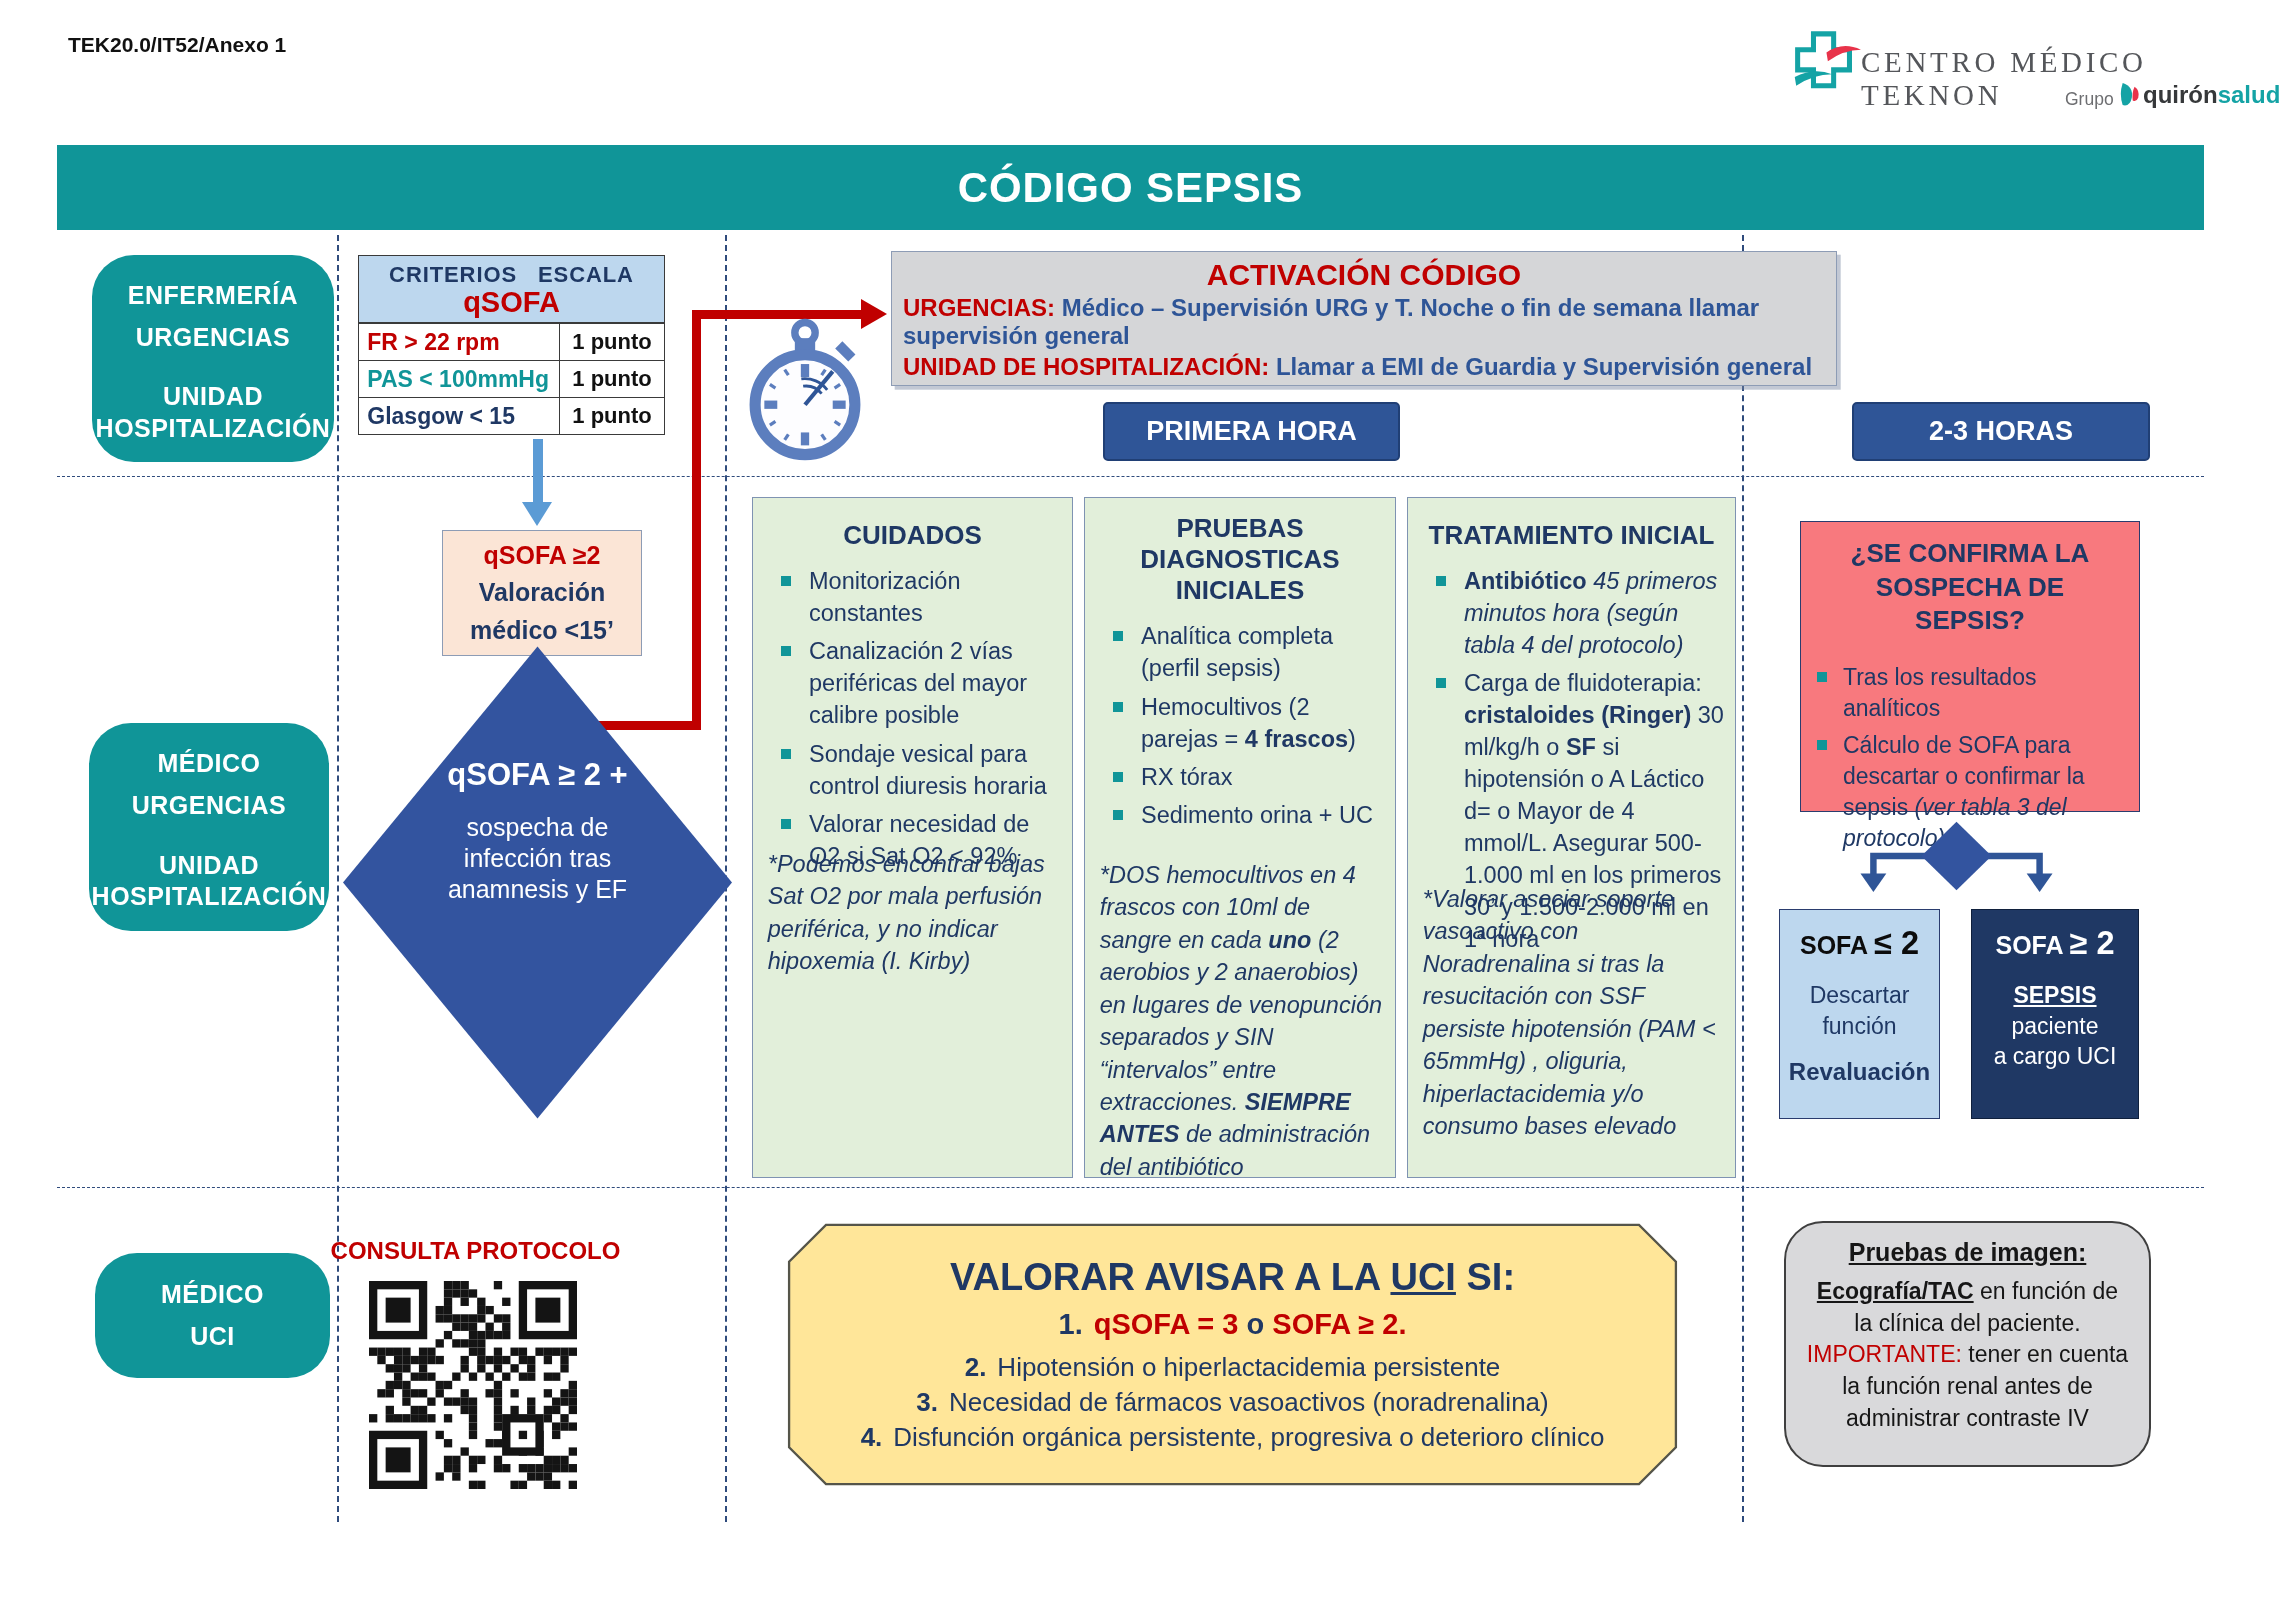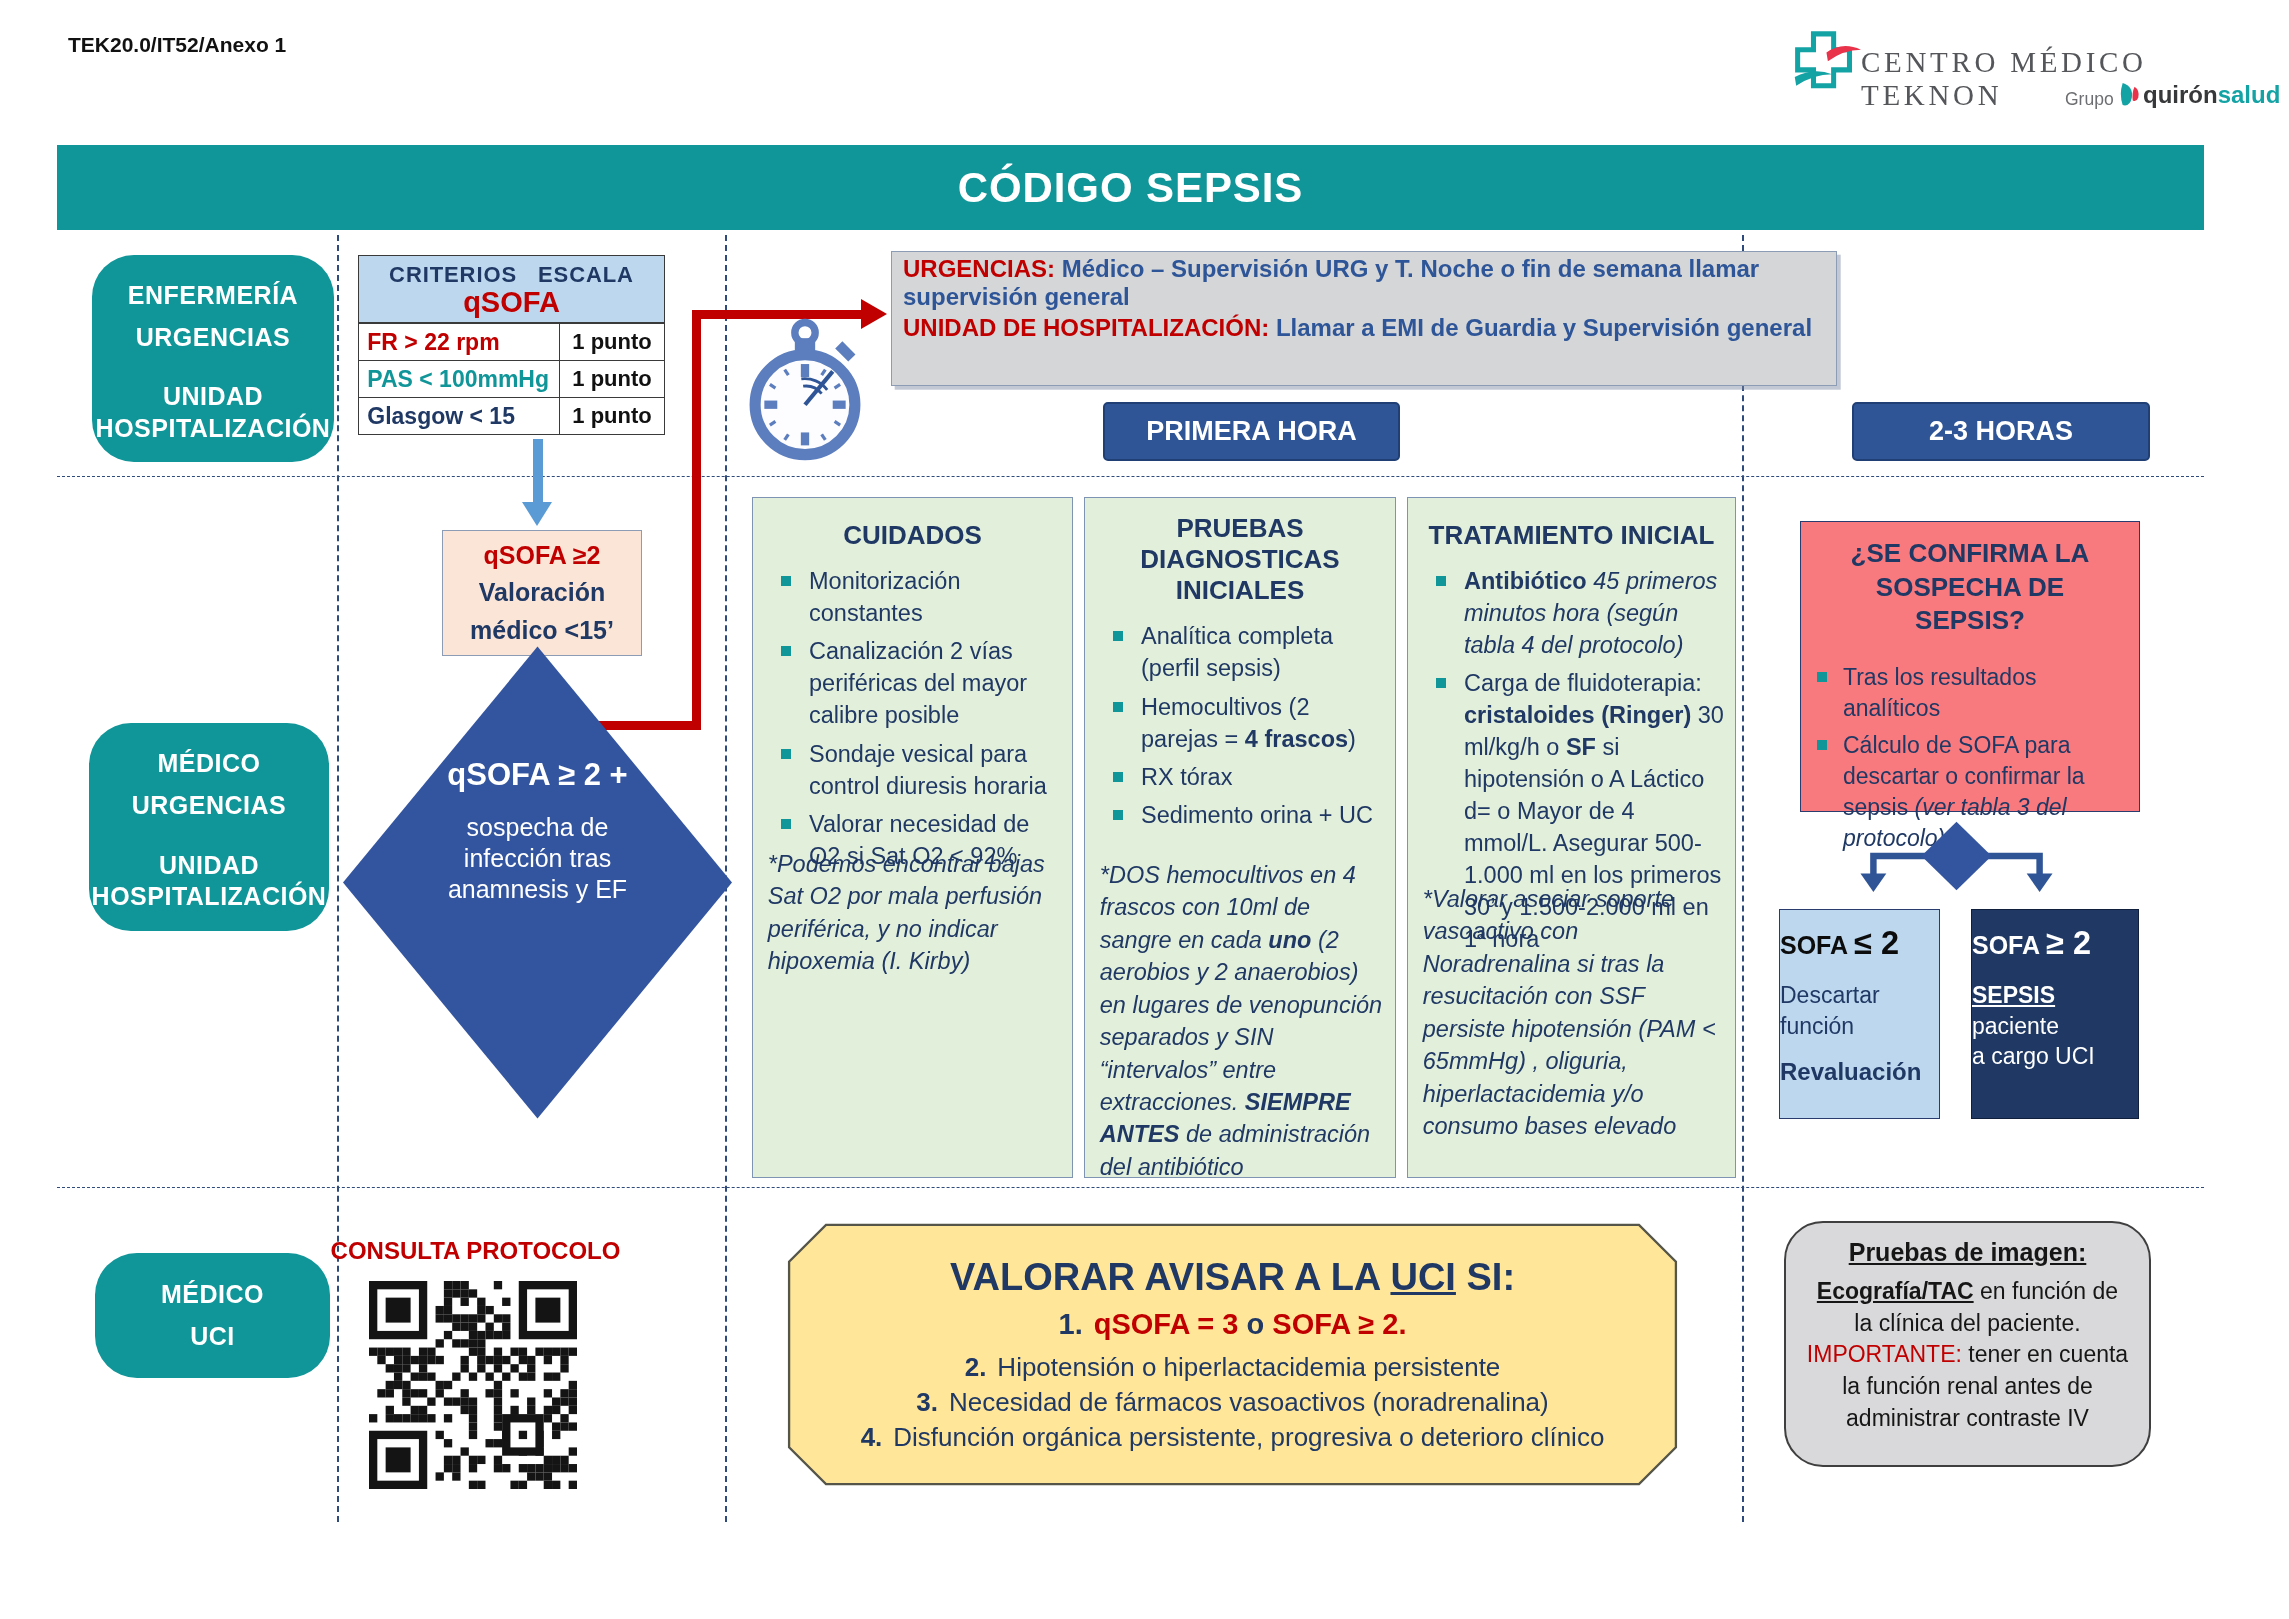--- a/index.html
+++ b/index.html
@@ -66,21 +66,21 @@
   .gbox li::before,.pink li::before{content:"";position:absolute;left:4.6px;top:10px;
         width:10px;height:10px;background:var(--teal)}
   .note{position:absolute;left:14.8px;right:11px;line-height:1.38}
   
   .pink{left:1800px;top:521px;width:340px;height:291px;background:var(--pink);
         border:1.8px solid #2a3c6e;box-sizing:border-box;color:var(--navy)}
   .pink .pt{text-align:center;font-weight:700;font-size:26px;margin-top:14.8px;line-height:1.3}
   .pink ul{list-style:none;margin:24px 0 0 0;padding:0 9.2px 0 11px;font-size:23px}
   .pink li{position:relative;padding-left:31px;margin-bottom:5.5px;line-height:1.35}
   
-  .sofa{top:909px;height:210px;box-sizing:border-box;text-align:left}
+  .sofa{top:909px;height:210px;box-sizing:border-box;text-align:center}
   .sofa-low{left:1779px;width:161px;background:var(--light_blue);border:1.8px solid #2a3c6e;color:var(--navy)}
   .sofa-high{left:1971px;width:168px;background:var(--navy);border:1.8px solid #10203c;color:#fff}
   .sofa .st{margin-top:14.8px;font-size:25px;font-weight:700;color:#0c0c0c}
   .sofa-high .st{color:#fff}
   .sofa .sl{font-size:23px;line-height:1.32}
   .sofa .m1{margin-top:18.5px}
   .sofa .rev{margin-top:16.6px;font-weight:700;font-size:24px}
   
   .consulta{left:329px;top:1237px;width:293px;text-align:center;font-size:24px;
             font-weight:700;color:var(--red)}
@@ -200,20 +200,21 @@
         <line x1="28" y1="74" x2="34" y2="78"></line>
           <line x1="44" y1="58" x2="48" y2="64"></line>
       </g>
     </g>
     <line x1="66" y1="96" x2="96" y2="60" stroke="#2F5597" stroke-width="4.5"></line>
     <path d="M62 68 A30 30 0 0 1 90 80" fill="none" stroke="#2F5597" stroke-width="3"></path>
     <path d="M64 76 A22 22 0 0 1 84 84" fill="none" stroke="#2F5597" stroke-width="3"></path>
   </svg>
 
   <div class="abs activation">
+    <div class="at">ACTIVACIÓN CÓDIGO</div>
     <div class="al"><span class="lab">URGENCIAS:</span><span> Médico – Supervisión URG y T. Noche o fin de semana llamar supervisión general</span></div>
     <div class="al"><span class="lab">UNIDAD DE HOSPITALIZACIÓN:</span><span> Llamar a EMI de Guardia y Supervisión general</span></div>
   </div>
 
   <div class="abs timebtn" style="left:1103px;top:402px;width:297px;height:59px">
     <span>PRIMERA HORA</span>
   </div>
   <div class="abs timebtn" style="left:1852px;top:402px;width:298px;height:59px">
     <span>2-3 HORAS</span>
   </div>

